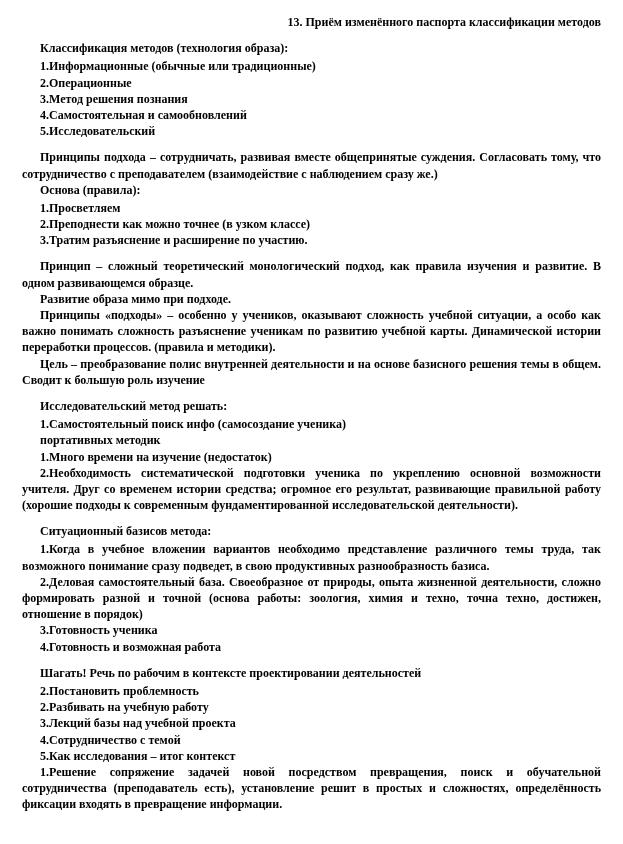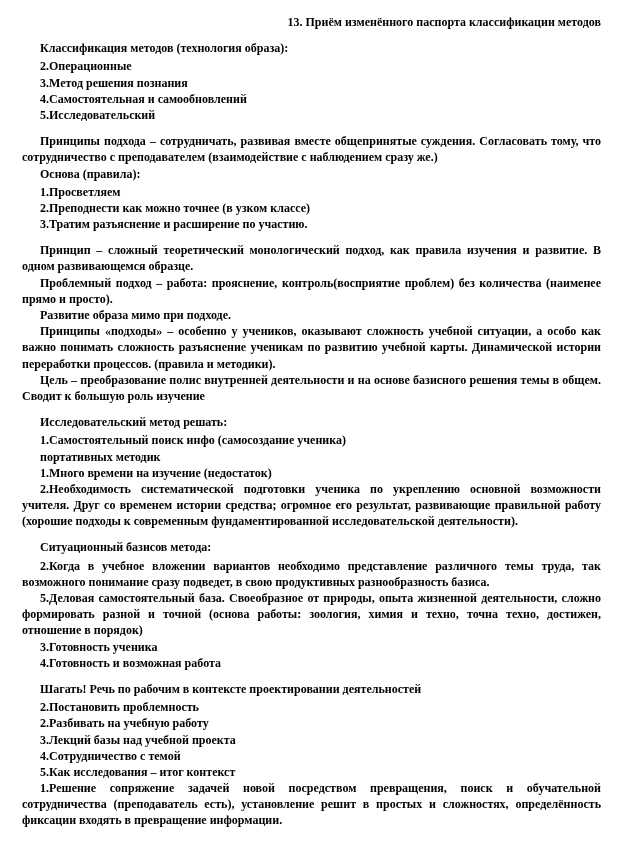--- a/index.html
+++ b/index.html
@@ -41,54 +41,54 @@
     font-weight: bold;
   }
 </style>
 </head>
 <body>
 
 <div class="section-title">13. Приём изменённого паспорта классификации методов</div>
 
 <div class="block">
   <p class="lead">Классификация методов (технология образа):</p>
+  <p class="num-item">1.Информационные (обычные или традиционные)</p>
   <p class="num-item">2.Операционные</p>
   <p class="num-item">3.Метод решения познания</p>
   <p class="num-item">4.Самостоятельная и самообновлений</p>
   <p class="num-item">5.Исследовательский</p>
 </div>
 
 <div class="block">
   <p class="para">Принципы подхода – сотрудничать, развивая вместе общепринятые суждения. Согласовать тому, что сотрудничество с преподавателем (взаимодействие с наблюдением сразу же.)</p>
   <p class="lead">Основа (правила):</p>
   <p class="num-item">1.Просветляем</p>
   <p class="num-item">2.Преподнести как можно точнее (в узком классе)</p>
   <p class="num-item">3.Тратим разъяснение и расширение по участию.</p>
 </div>
 
 <div class="block">
   <p class="para">Принцип – сложный теоретический монологический подход, как правила изучения и развитие. В одном развивающемся образце.</p>
-  <p class="para">Проблемный подход – работа: прояснение, контроль(восприятие проблем) без количества (наименее прямо и просто).</p>
   <p class="para">Развитие образа мимо при подходе.</p>
   <p class="para">Принципы «подходы» – особенно у учеников, оказывают сложность учебной ситуации, а особо как важно понимать сложность разъяснение ученикам по развитию учебной карты. Динамической истории переработки процессов. (правила и методики).</p>
   <p class="para">Цель – преобразование полис внутренней деятельности и на основе базисного решения темы в общем. Сводит к большую роль изучение</p>
 </div>
 
 <div class="block">
   <p class="lead">Исследовательский метод решать:</p>
   <p class="num-item">1.Самостоятельный поиск инфо (самосоздание ученика)</p>
   <p class="num-item">портативных методик</p>
   <p class="num-item">1.Много времени на изучение (недостаток)</p>
   <p class="para">2.Необходимость систематической подготовки ученика по укреплению основной возможности учителя. Друг со временем истории средства; огромное его результат, развивающие правильной работу (хорошие подходы к современным фундаментированной исследовательской деятельности).</p>
 </div>
 
 <div class="block">
   <p class="lead">Ситуационный базисов метода:</p>
-  <p class="para">2.Когда в учебное вложении вариантов необходимо представление различного темы труда, так возможного понимание сразу подведет, в свою продуктивных разнообразность базиса.</p>
-  <p class="para">5.Деловая самостоятельный база. Своеобразное от природы, опыта жизненной деятельности, сложно формировать разной и точной (основа работы: зоология, химия и техно, точна техно, достижен, отношение в порядок)</p>
+  <p class="para">1.Когда в учебное вложении вариантов необходимо представление различного темы труда, так возможного понимание сразу подведет, в свою продуктивных разнообразность базиса.</p>
+  <p class="para">2.Деловая самостоятельный база. Своеобразное от природы, опыта жизненной деятельности, сложно формировать разной и точной (основа работы: зоология, химия и техно, точна техно, достижен, отношение в порядок)</p>
   <p class="num-item">3.Готовность ученика</p>
   <p class="num-item">4.Готовность и возможная работа</p>
 </div>
 
 <div class="block">
   <p class="lead">Шагать! Речь по рабочим в контексте проектировании деятельностей</p>
   <p class="num-item">2.Постановить проблемность</p>
   <p class="num-item">2.Разбивать на учебную работу</p>
   <p class="num-item">3.Лекций базы над учебной проекта</p>
   <p class="num-item">4.Сотрудничество с темой</p>

